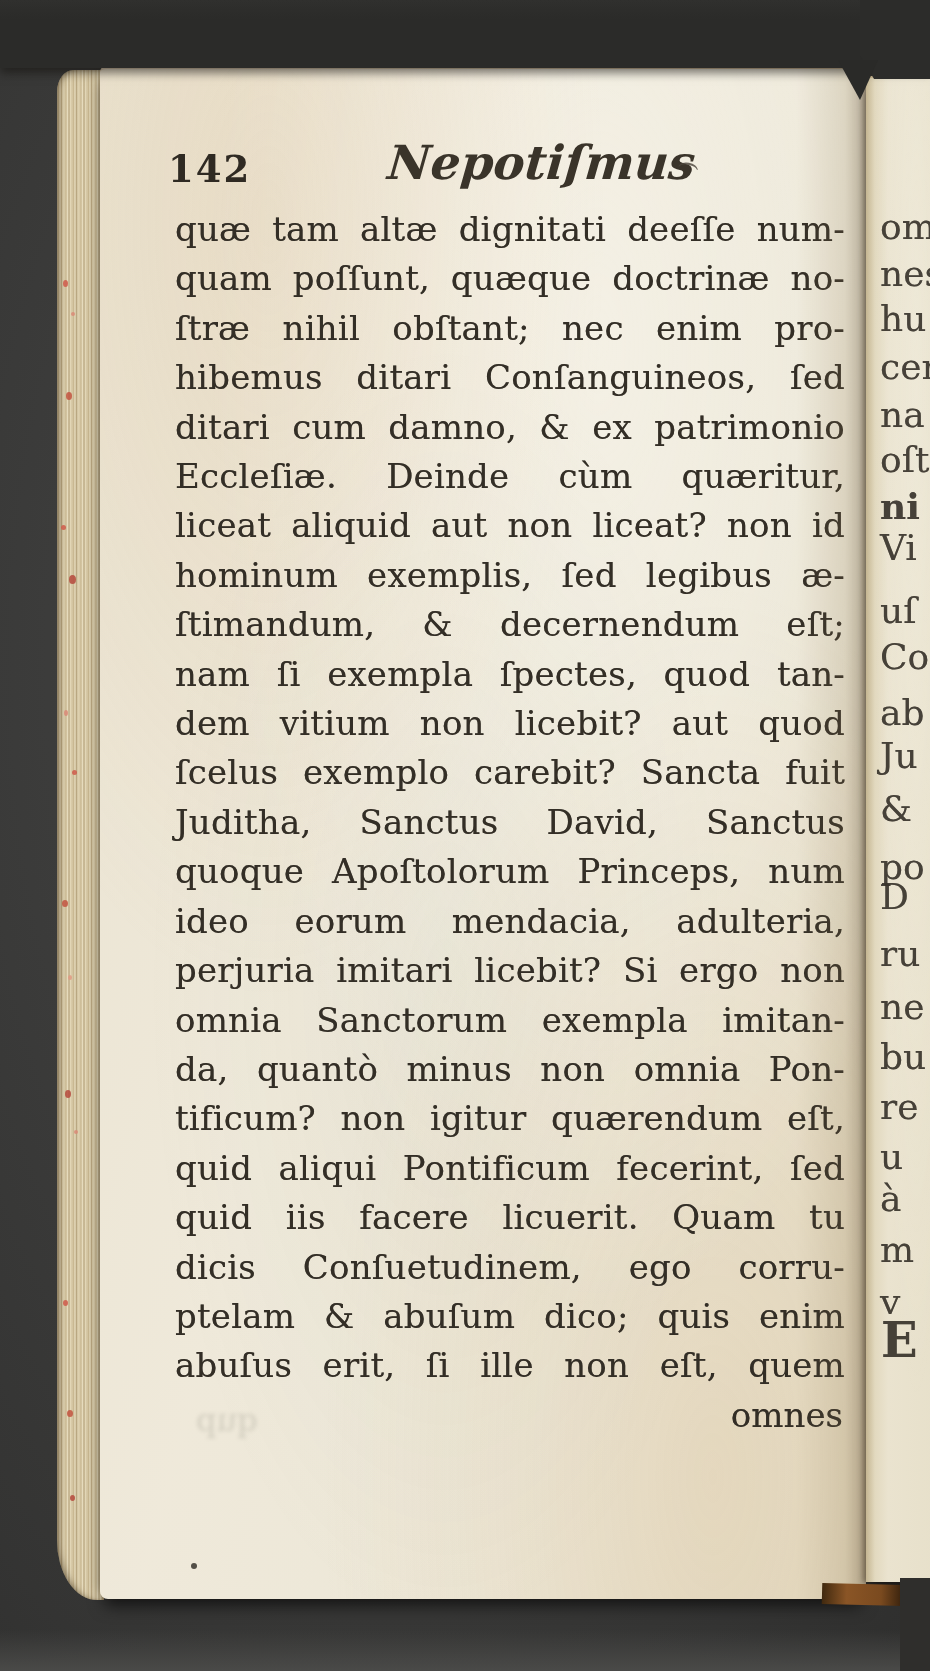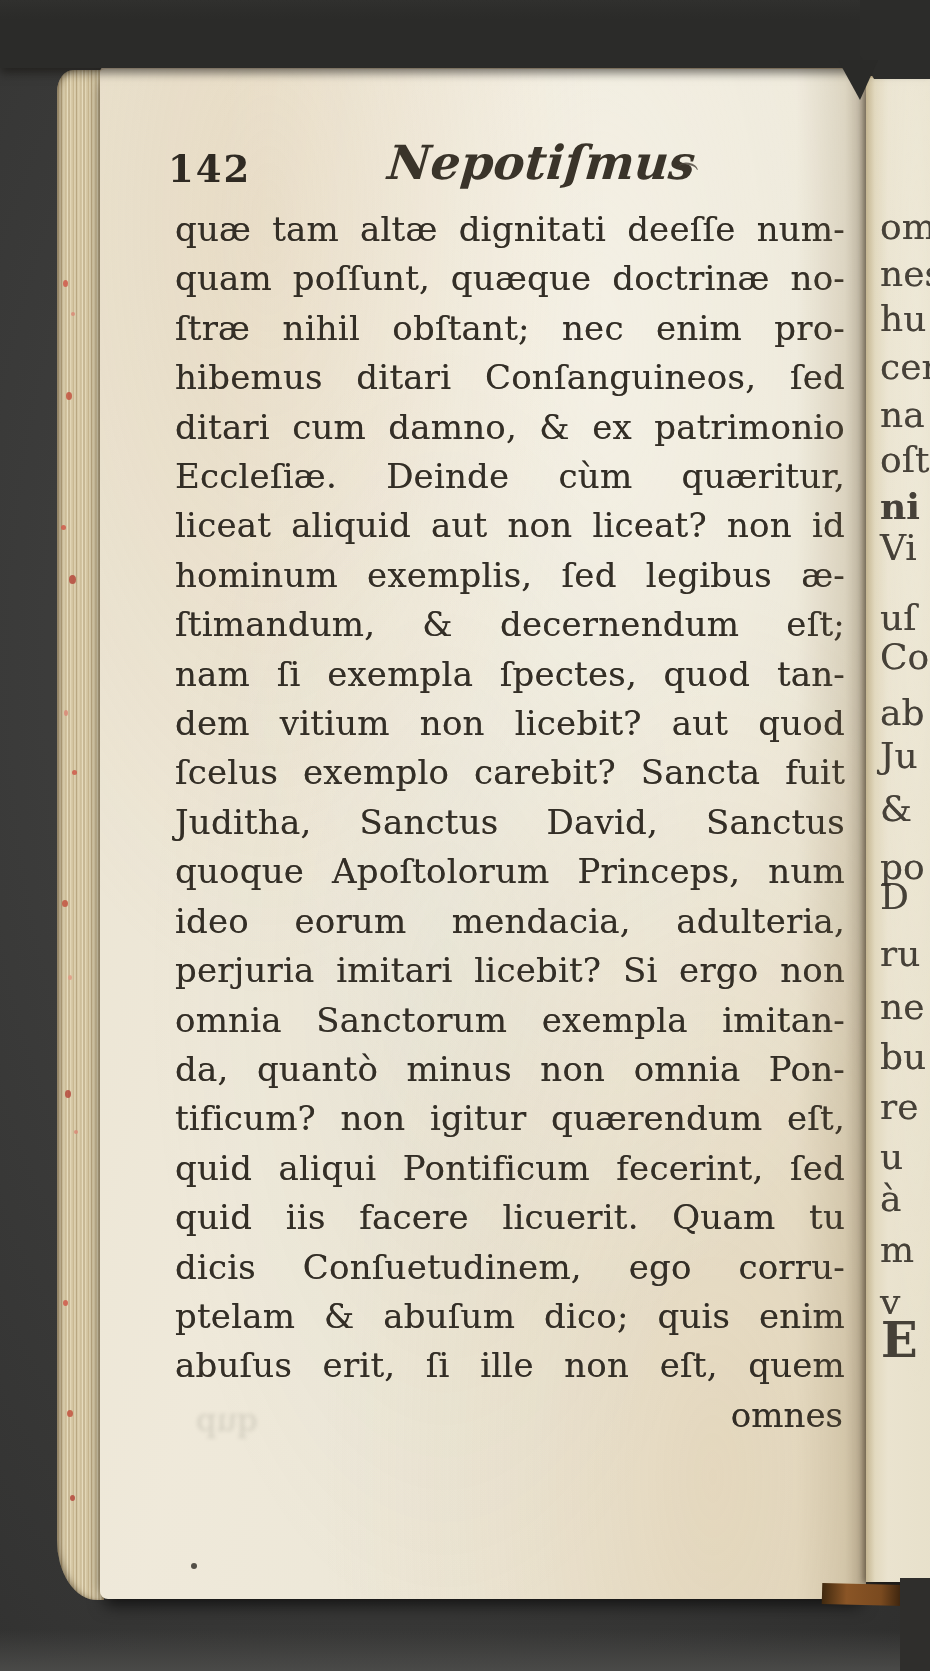--- a/index.html
+++ b/index.html
@@ -149,21 +149,21 @@
 
   <div class="next-page">
     <span class="frag" style="top:128px;">om</span>
     <span class="frag" style="top:175px;">nes</span>
     <span class="frag" style="top:220px;">hu</span>
     <span class="frag" style="top:268px;">cer</span>
     <span class="frag" style="top:316px;">na</span>
     <span class="frag" style="top:361px;">oſt</span>
     <span class="frag" style="top:407px;font-weight:bold;">ni</span>
     <span class="frag" style="top:449px;">Vi</span>
-    <span class="frag" style="top:512px;margin-top:7px;">uſ</span>
+    <span class="frag" style="top:512px;">uſ</span>
     <span class="frag" style="top:558px;">Co</span>
     <span class="frag" style="top:614px;">ab</span>
     <span class="frag" style="top:657px;text-align:center;">Ju</span>
     <span class="frag" style="top:710px;">&amp;</span>
     <span class="frag" style="top:768px;">po</span>
     <span class="frag" style="top:798px;">D</span>
     <span class="frag" style="top:855px;">ru</span>
     <span class="frag" style="top:908px;">ne</span>
     <span class="frag" style="top:958px;">bu</span>
     <span class="frag" style="top:1008px;">re</span>

